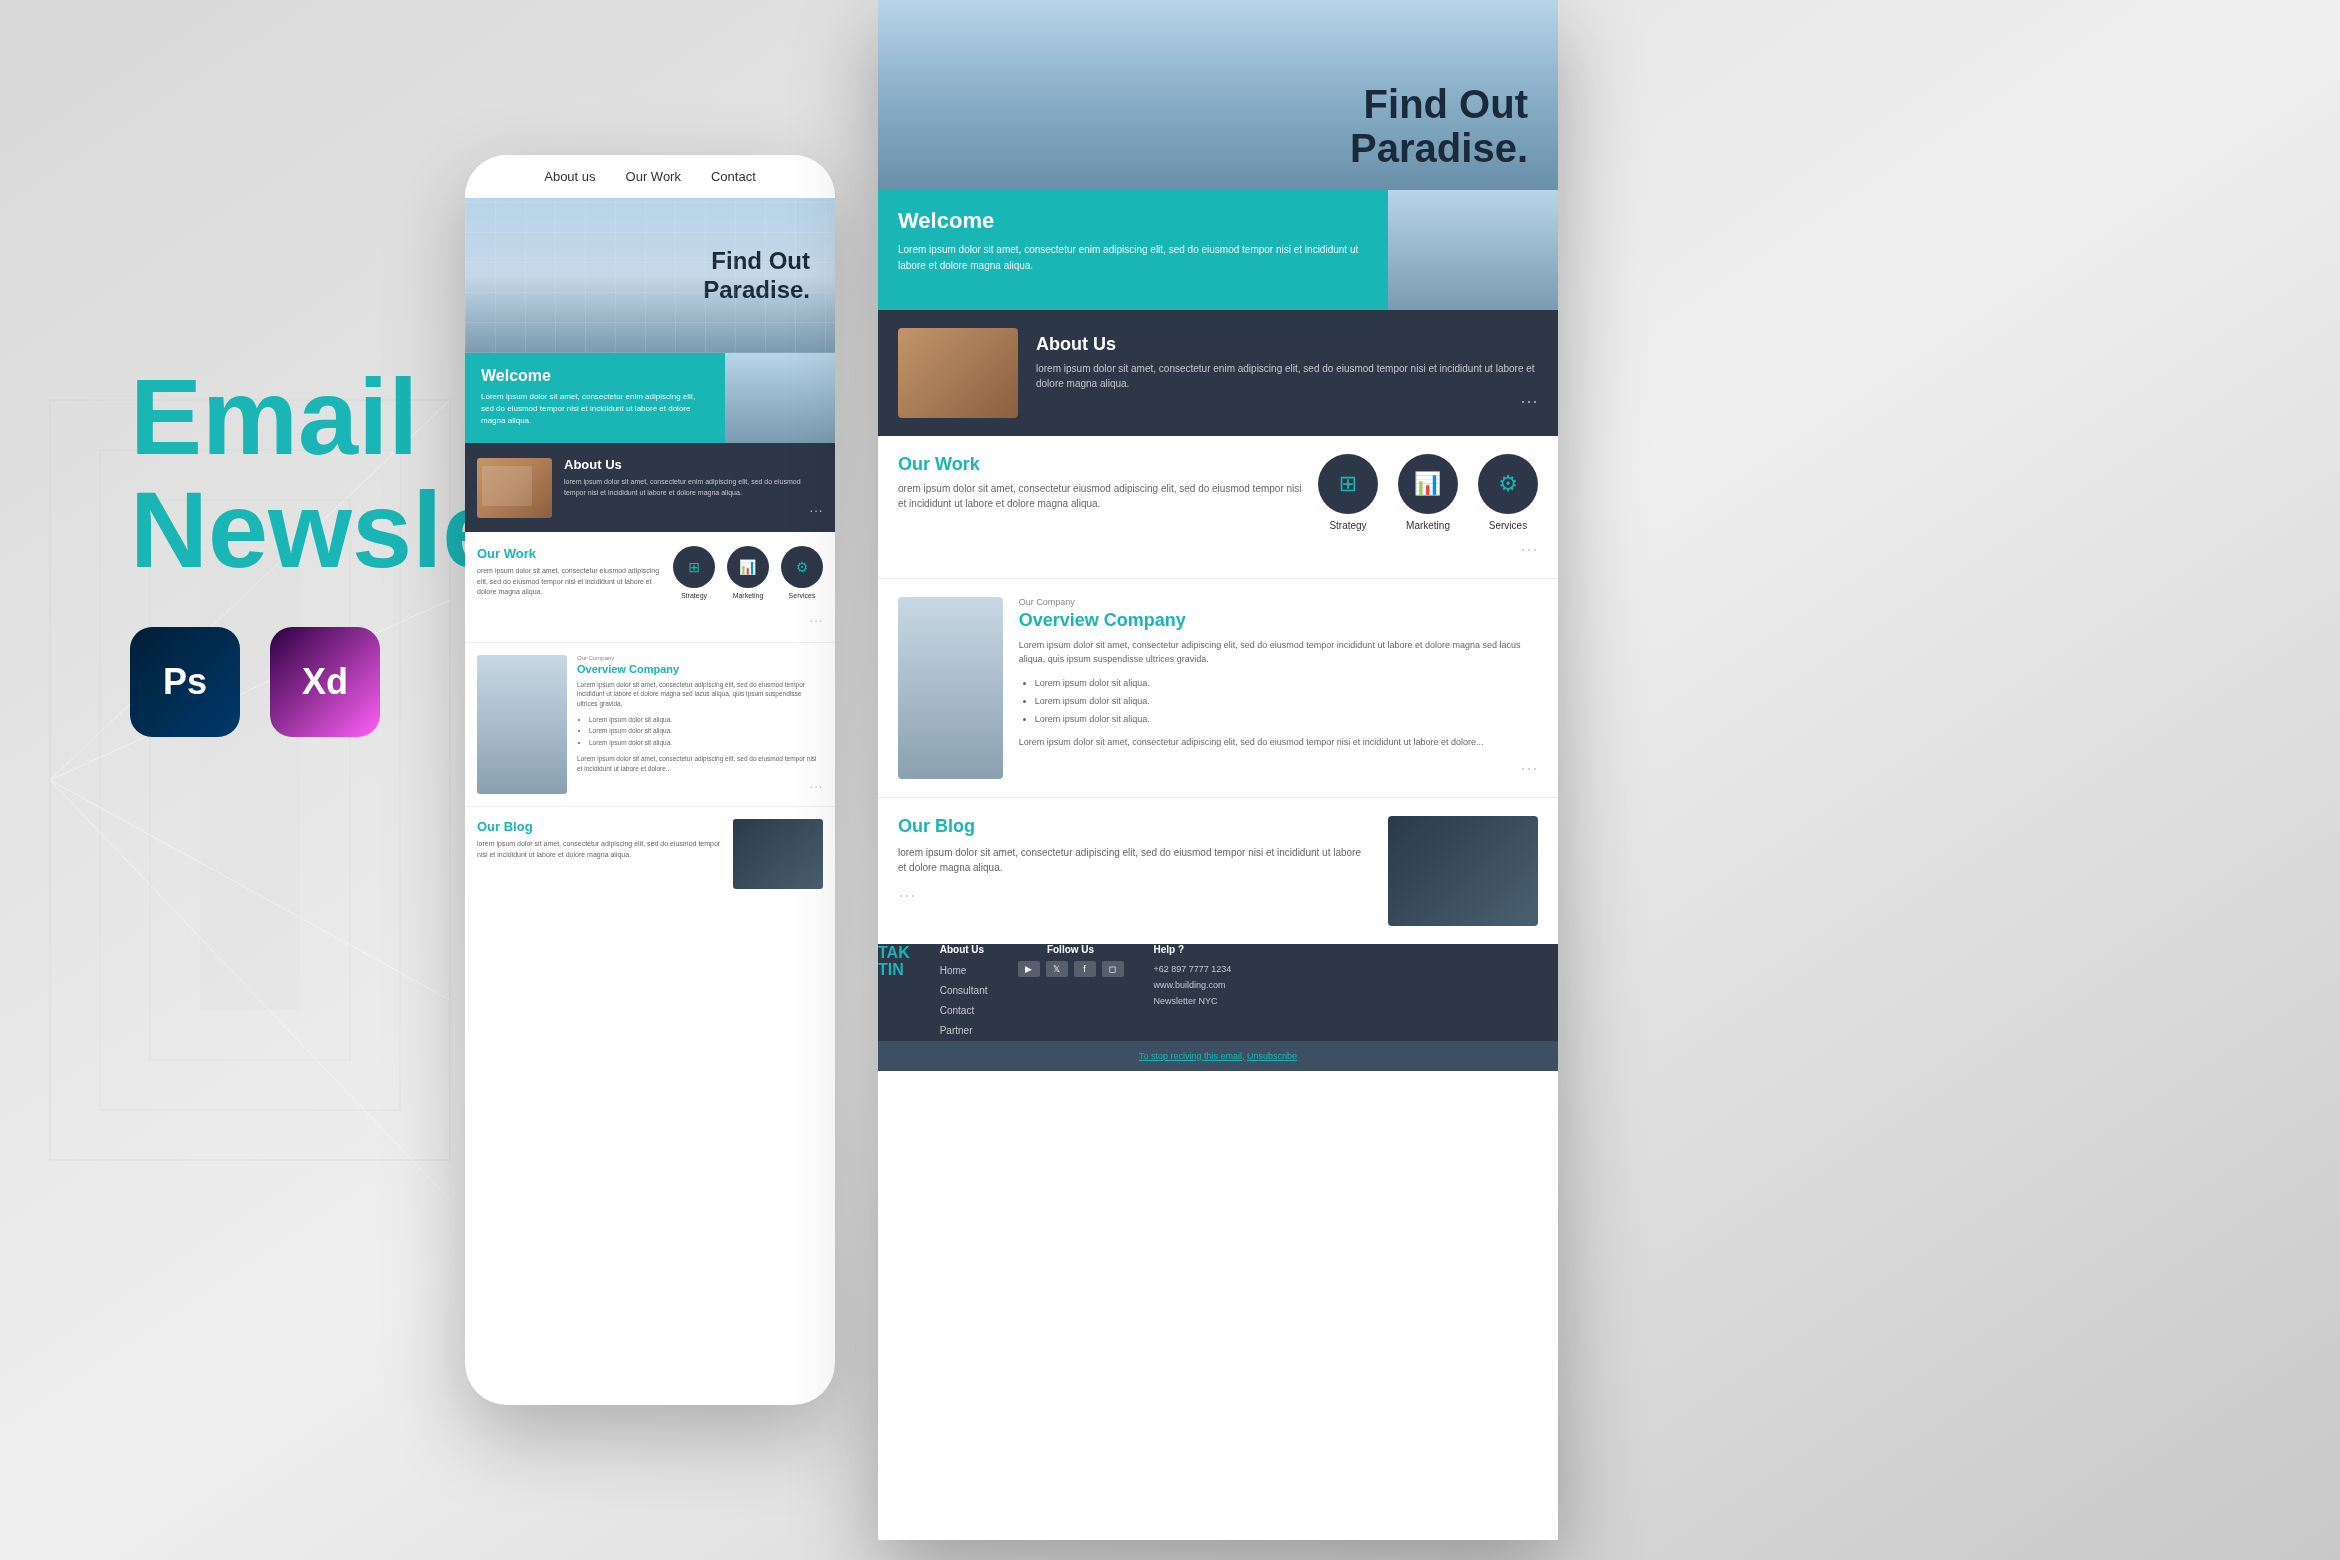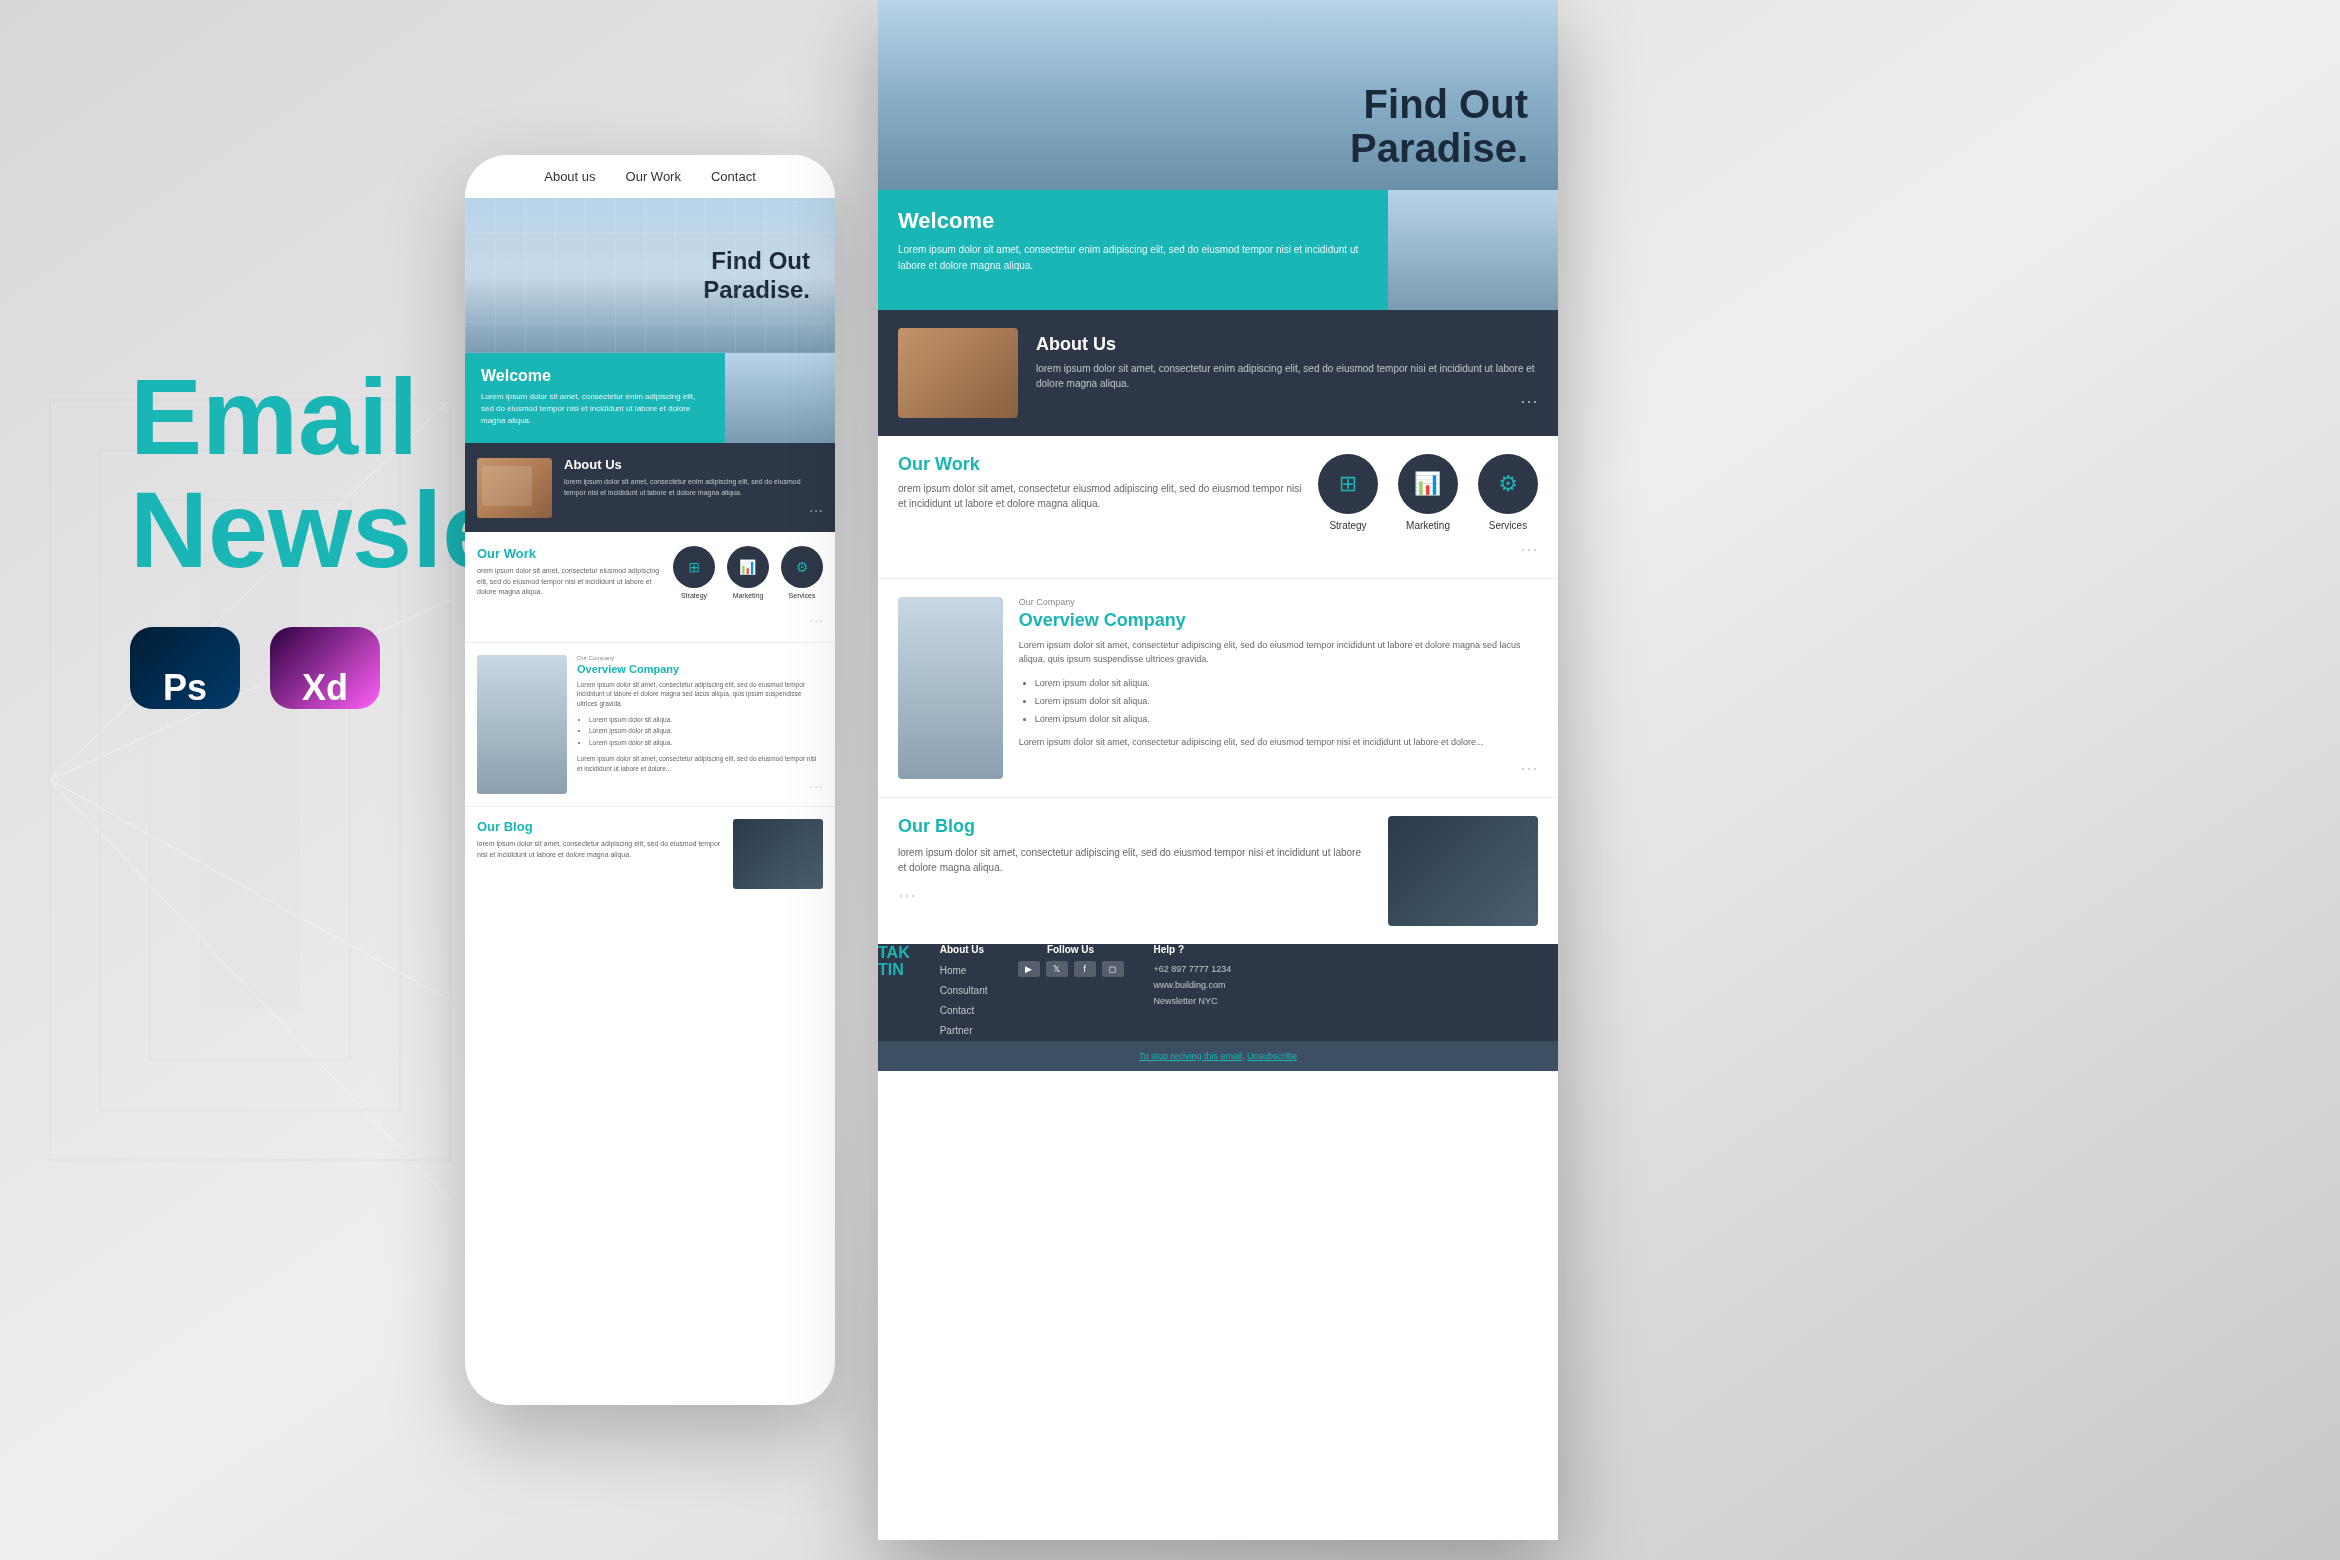--- a/index.html
+++ b/index.html
@@ -24,24 +24,24 @@
       line-height: 1.05;
       color: #1ab5b5;
     }
     .software-icons {
       display: flex;
       gap: 30px;
       margin-top: 40px;
     }
     .ps-icon, .xd-icon {
       width: 110px;
-      height: 82px;
+      height: 110px;
       border-radius: 22px;
       display: flex;
-      align-items: flex-end;
+      align-items: center;
       justify-content: center;
       font-size: 36px;
       font-weight: 900;
       color: white;
     }
     .ps-icon { background: linear-gradient(135deg, #001e36, #003a6b); }
     .xd-icon { background: linear-gradient(135deg, #2c0040, #ff61f6); }
 
     
     .phone-small {

